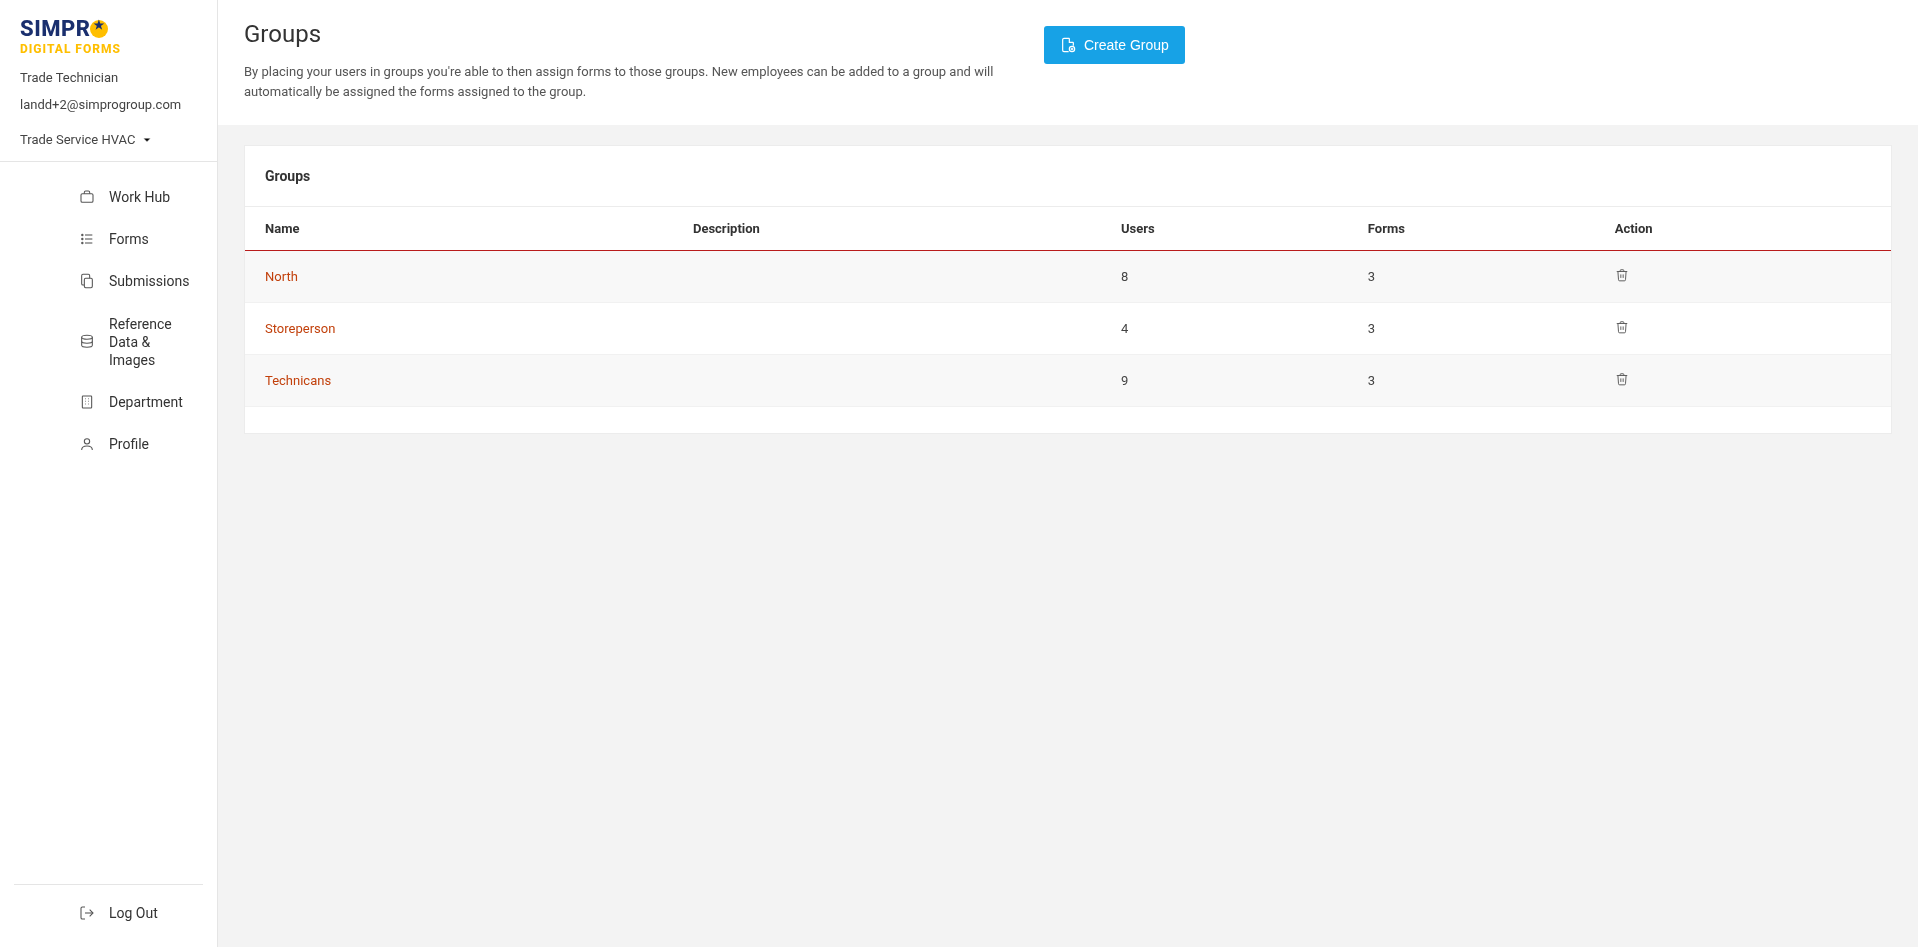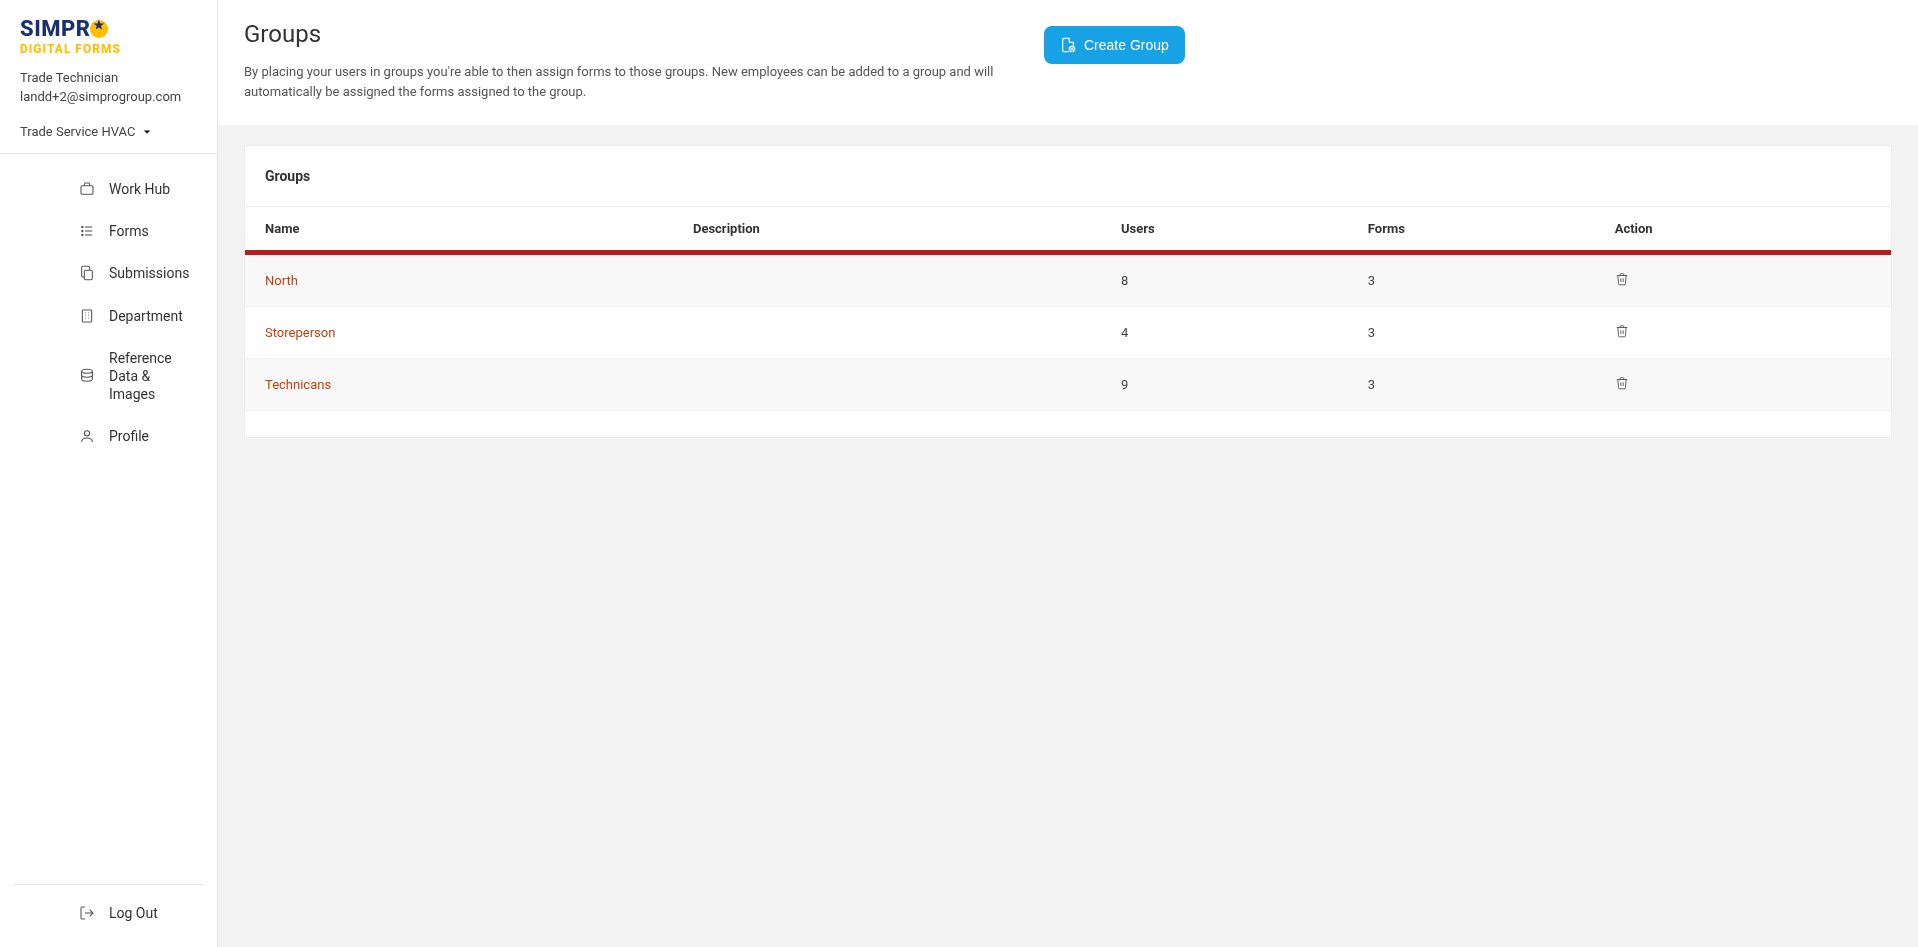--- a/index.html
+++ b/index.html
@@ -49,21 +49,21 @@
     color:#1a2f6e;
   }
   .logo-sub {
     font-weight: 800;
     font-size: 12px;
     color: #ffbf00;
     letter-spacing: 1px;
     margin-top: 2px;
   }
   .user-role { margin-top: 14px; font-size: 13px; color: #444; }
-  .user-email { margin-top: 4px; font-size: 13px; color: #444; word-break: break-all; }
+  .user-email { margin-top: 12px; font-size: 13px; color: #444; word-break: break-all; }
   .org-picker {
     margin-top: 20px;
     font-size: 13px;
     color: #444;
     cursor: pointer;
     display: inline-flex;
     align-items: center;
     gap: 6px;
   }
   .org-picker svg { width: 12px; height: 12px; stroke: #6a6a6a; }
@@ -120,21 +120,21 @@
   }
   .page-subtitle {
     font-size: 13px;
     color: #555;
     line-height: 1.5;
   }
   .create-btn {
     background: #17a2e6;
     color: #fff;
     border: none;
-    border-radius: 8px;
+    border-radius: 3px;
     padding: 10px 16px;
     font-size: 14px;
     display: inline-flex;
     align-items: center;
     gap: 8px;
     cursor: pointer;
     margin-top: 6px;
   }
   .create-btn svg { width: 16px; height: 18px; stroke:#fff; fill:none; stroke-width:1.8; }
 
@@ -155,21 +155,21 @@
   table.groups {
     width: 100%;
     border-collapse: collapse;
   }
   table.groups th {
     text-align: left;
     font-weight: 700;
     font-size: 13px;
     color: #333;
     padding: 14px 20px;
-    border-bottom: 5px solid #b91c1c;
+    border-bottom: 1px solid #b91c1c;
   }
   table.groups td {
     padding: 16px 20px;
     font-size: 13px;
     color: #444;
     border-bottom: 1px solid #f1f1f1;
   }
   table.groups tbody tr:nth-child(odd) td { background: #f8f8f8; }
   table.groups a.row-link { color: #c2410c; text-decoration: none; }
   .trash-icon { width: 14px; height: 16px; stroke:#555; fill:none; stroke-width:1.6; cursor:pointer;}
@@ -223,40 +223,40 @@
     </div>
     <div class="nav-item">
       <svg class="icon" viewBox="0 0 24 24">
           <rect x="8" y="8" width="12" height="14" rx="2"></rect>
           <path d="M16 8V4a2 2 0 0 0-2-2H6a2 2 0 0 0-2 2v12a2 2 0 0 0 2 2h2"></path>
         </svg>
       <span class="label-wrap">Submissions</span>
     </div>
     <div class="nav-item">
       <svg class="icon" viewBox="0 0 24 24">
+          <ellipse cx="12" cy="5" rx="8" ry="3"></ellipse>
+          <path d="M4 5v6c0 1.7 3.6 3 8 3s8-1.3 8-3V5"></path>
+          <path d="M4 11v6c0 1.7 3.6 3 8 3s8-1.3 8-3v-6"></path>
+        </svg>
+      <span class="label-wrap">Reference Data &amp; Images</span>
+    </div>
+    <div class="nav-item">
+      <svg class="icon" viewBox="0 0 24 24">
           <rect x="5" y="3" width="14" height="18" rx="1"></rect>
           <line x1="9" y1="7" x2="10" y2="7"></line>
           <line x1="14" y1="7" x2="15" y2="7"></line>
           <line x1="9" y1="11" x2="10" y2="11"></line>
           <line x1="14" y1="11" x2="15" y2="11"></line>
           <line x1="9" y1="15" x2="10" y2="15"></line>
           <line x1="14" y1="15" x2="15" y2="15"></line>
         </svg>
       <span class="label-wrap">Department</span>
       <svg class="chevron" viewBox="0 0 24 24">
           <polyline points="6 9 12 15 18 9"></polyline>
         </svg>
-    </div>
-    <div class="nav-item">
-      <svg class="icon" viewBox="0 0 24 24">
-          <ellipse cx="12" cy="5" rx="8" ry="3"></ellipse>
-          <path d="M4 5v6c0 1.7 3.6 3 8 3s8-1.3 8-3V5"></path>
-          <path d="M4 11v6c0 1.7 3.6 3 8 3s8-1.3 8-3v-6"></path>
-        </svg>
-      <span class="label-wrap">Reference Data &amp; Images</span>
     </div>
     <div class="nav-item">
       <svg class="icon" viewBox="0 0 24 24">
           <circle cx="12" cy="8" r="4"></circle>
           <path d="M4 21c0-4 4-6 8-6s8 2 8 6"></path>
         </svg>
       <span class="label-wrap">Profile</span>
     </div>
   </nav>
 

